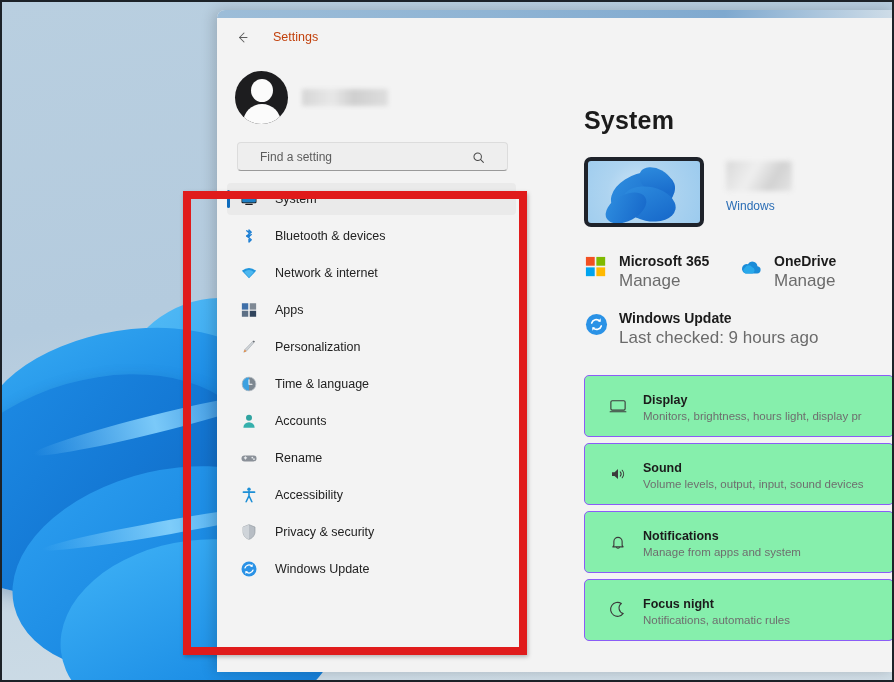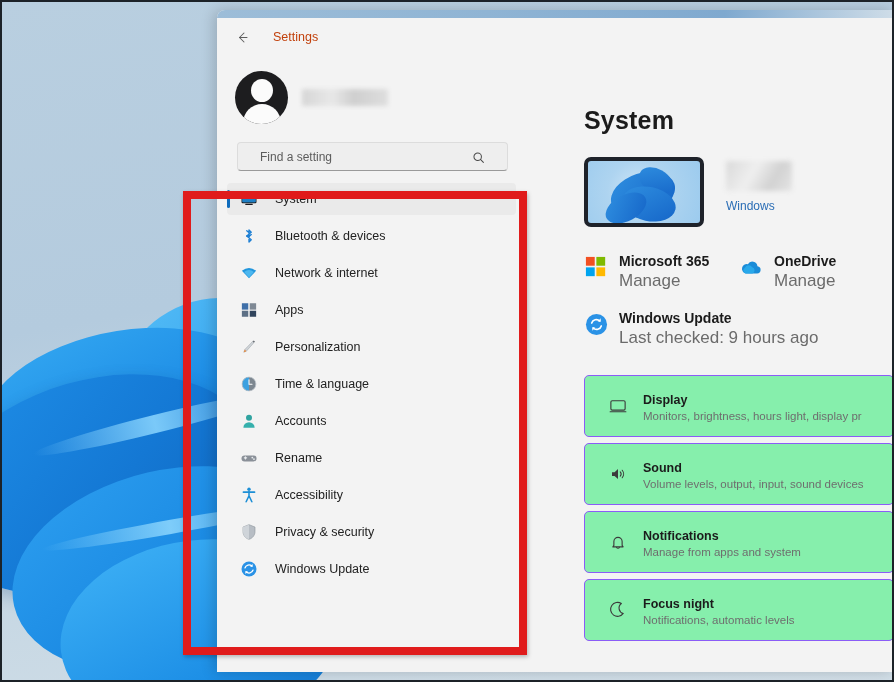--- a/index.html
+++ b/index.html
@@ -530,21 +530,21 @@
               </svg>
             </span>
             <span class="card-text"><span class="card-title">Notifications</span><span class="card-sub" style="display:block">Manage from apps and system</span></span>
           </div>
           <div class="card">
             <span class="card-ico">
               <svg viewBox="0 0 24 24" width="18" height="18">
                 <path d="M16.5 3.4 A9.3 9.3 0 1 0 19 16.6 A7.4 7.4 0 0 1 16.5 3.4 z" fill="none" stroke="currentColor" stroke-width="1.5" stroke-linejoin="round"></path>
               </svg>
             </span>
-            <span class="card-text"><span class="card-title">Focus night</span><span class="card-sub" style="display:block">Notifications, automatic levels</span></span>
+            <span class="card-text"><span class="card-title">Focus night</span><span class="card-sub" style="display:block">Notifications, automatic rules</span></span>
           </div>
         </div>
     </div>
   </div>
 </div>
 
 <div id="annotation-rect"></div>
 <div id="frame"></div>
 
 </body></html>

